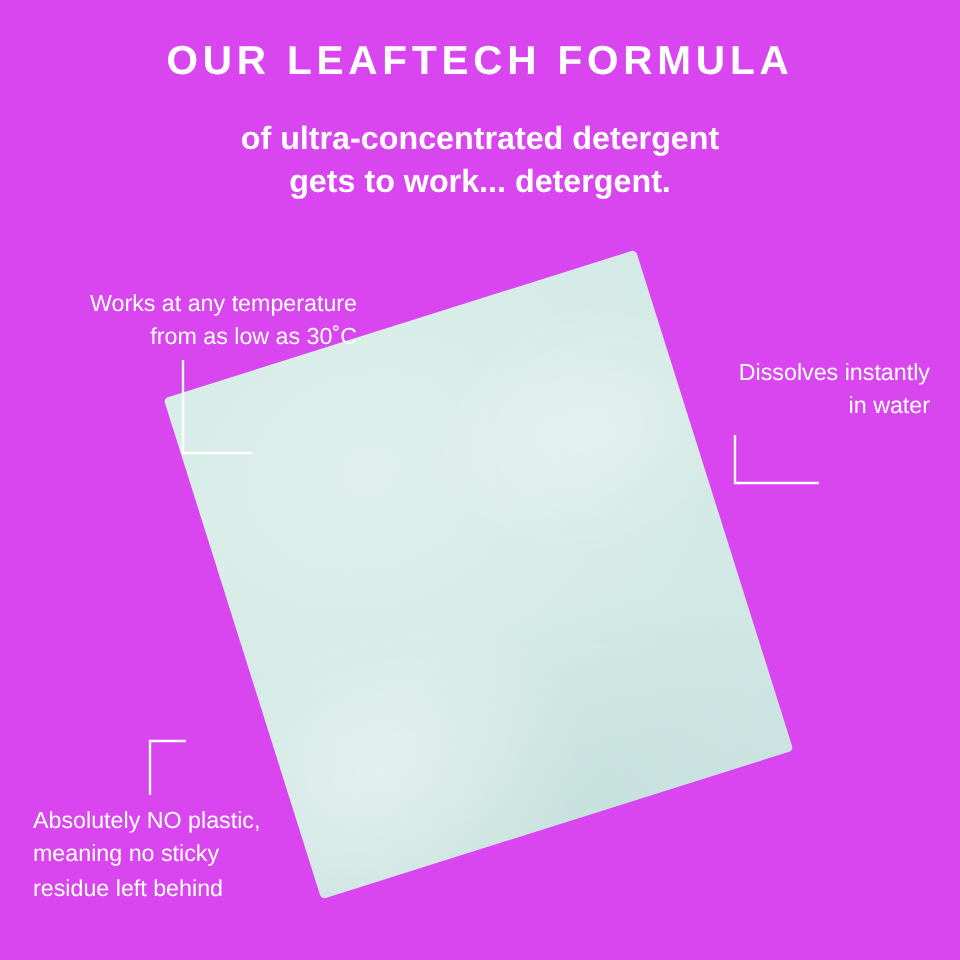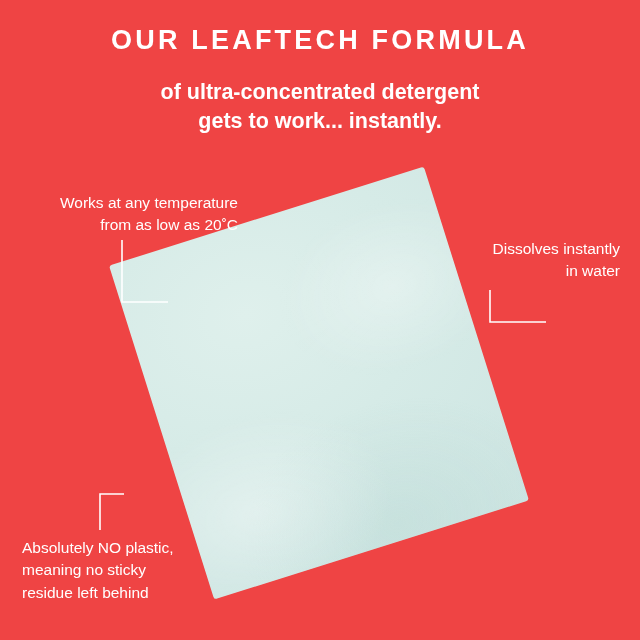--- a/index.html
+++ b/index.html
@@ -5,21 +5,21 @@
   html, body {
     margin: 0;
     padding: 0;
     background: #ffffff;
   }
   #stage {
     position: relative;
     width: 640px;
     height: 640px;
     overflow: hidden;
-    background: #ef4444;
+    background: #d946ef;
     font-family: "Liberation Sans", sans-serif;
   }
 
   
   .headline {
     position: absolute;
     top: 26px;
     left: 0;
     width: 640px;
     text-align: center;
@@ -96,37 +96,37 @@
 </style>
 </head>
 <body>
 
 <div id="stage">
 
   <div class="headline">OUR LEAFTECH FORMULA</div>
 
   <div class="subline">
     <span class="l1">of ultra-concentrated detergent</span>
-    <span class="l2">gets to work... instantly.</span>
+    <span class="l2">gets to work... detergent.</span>
   </div>
 
   <div class="sheet-wrap">
     <div class="sheet"></div>
   </div>
 
   <svg class="leaders" viewBox="0 0 640 640" xmlns="http://www.w3.org/2000/svg">
 
     <polyline points="122,240 122,302 168,302" fill="none" stroke="#ffffff" stroke-width="1.6"></polyline>
 
     <polyline points="490,290 490,322 546,322" fill="none" stroke="#ffffff" stroke-width="1.6"></polyline>
 
     <polyline points="100,530 100,494 124,494" fill="none" stroke="#ffffff" stroke-width="1.6"></polyline>
   </svg>
 
   <div class="callout c-temp">Works at any temperature
-from as low as 20˚C</div>
+from as low as 30˚C</div>
   <div class="callout c-plast">Absolutely NO plastic,
 meaning no sticky
 residue left behind</div>
   <div class="callout c-diss">Dissolves instantly
 in water</div>
 
 </div>
 
 </body></html>

